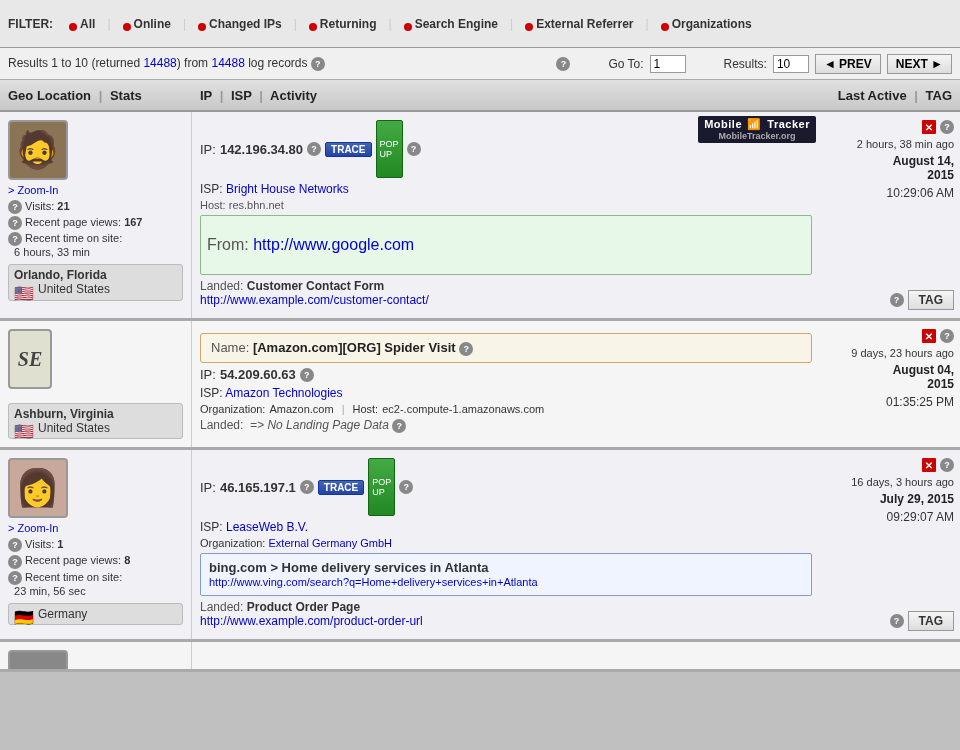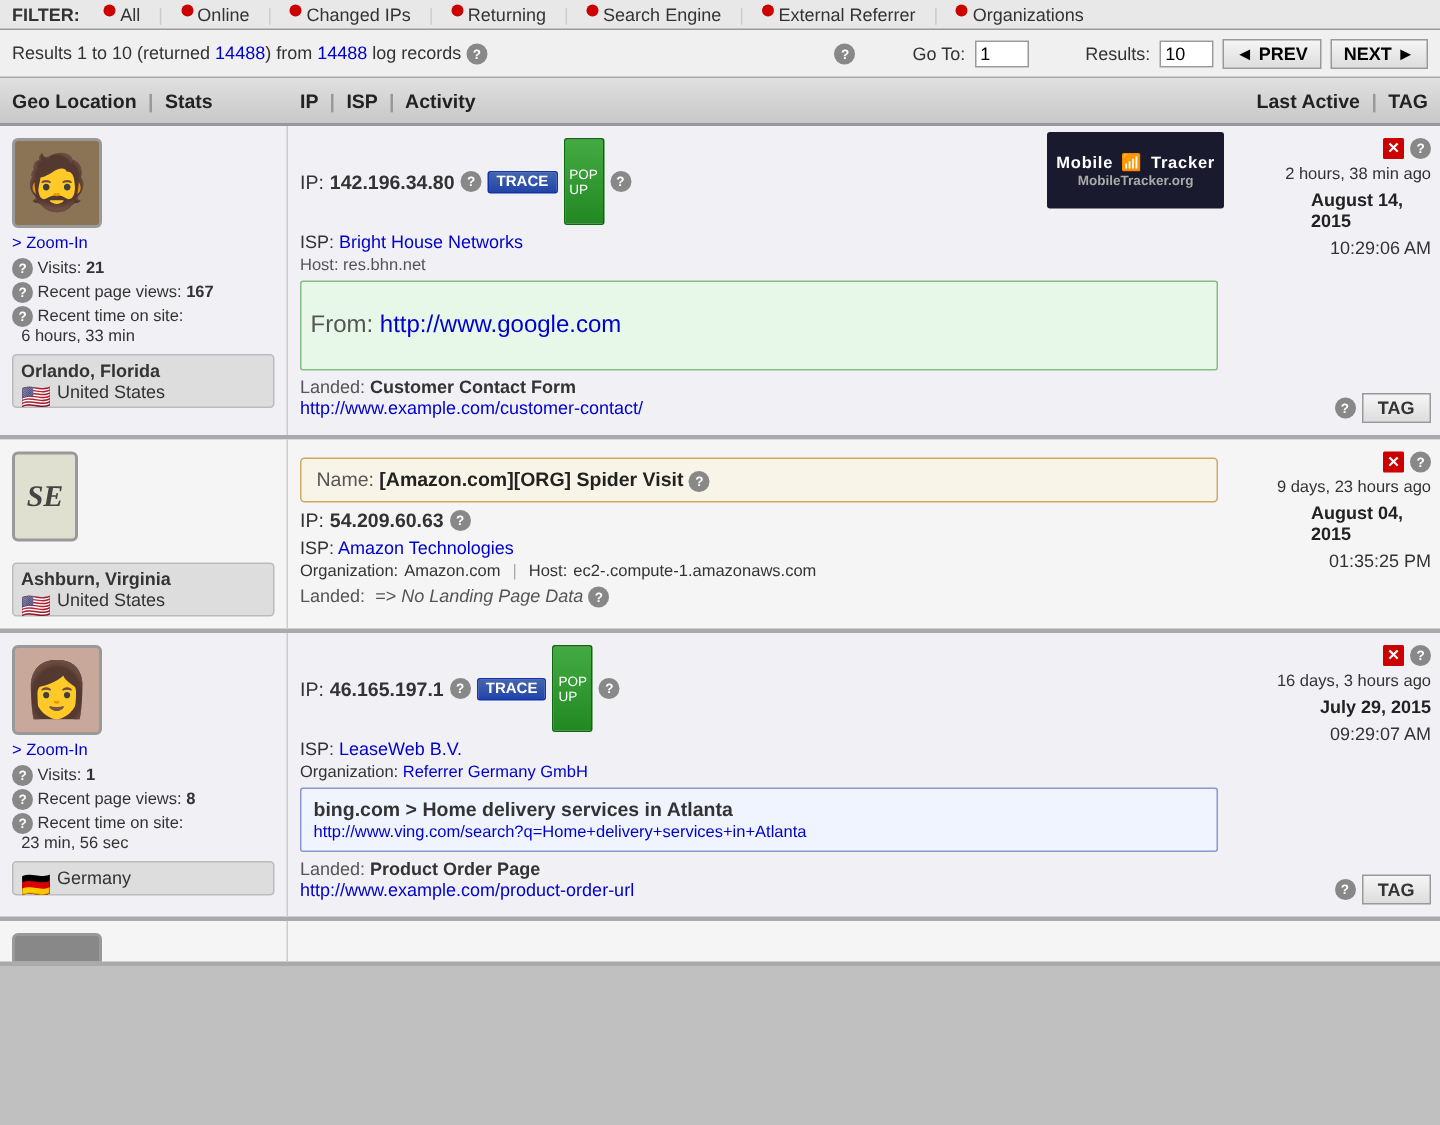--- a/index.html
+++ b/index.html
@@ -6,36 +6,37 @@
     body { font-family: Arial, sans-serif; font-size: 12px; background: #c0c0c0; color: #333; }
 
     
     #filter-bar {
       background: #e8e8e8;
       border-bottom: 1px solid #999;
       padding: 4px 8px;
       display: flex;
       align-items: center;
       gap: 6px;
-      height: 20px;
+      height: 48px;
     }
     #filter-bar .filter-label {
       font-weight: bold;
       margin-right: 4px;
       color: #333;
     }
     .filter-btn {
       display: flex;
-      align-items: flex-start;
+      align-items: flex-end;
       gap: 3px;
       padding: 2px 6px;
       cursor: pointer;
       color: #333;
       font-size: 12px;
       text-decoration: none;
+      font-weight: bold;
     }
     .filter-btn .dot {
       width: 8px; height: 8px;
       border-radius: 50%;
       display: inline-block;
     }
     .dot-red { background: #cc0000; }
 
     
     #results-bar {
@@ -130,21 +131,21 @@
     .main-panel {
       flex: 1;
       padding: 8px;
       position: relative;
     }
 
     .mobile-tracker-badge {
       position: absolute; top: 4px; right: 4px;
       background: #1a1a2e; color: #fff;
       font-size: 10px; font-weight: bold;
-      padding: 14px 6px;
+      padding: 2px 6px;
       border-radius: 2px;
       display: flex; flex-direction: column; align-items: center;
     }
     .mobile-tracker-badge .mt-logo {
       font-size: 11px; letter-spacing: 0.5px;
     }
     .mobile-tracker-badge .mt-url {
       font-size: 9px; color: #aaa;
     }
     .wifi-icon { color: #44aaff; margin: 0 2px; }
@@ -225,21 +226,21 @@
     }
     .close-btn {
       width: 14px; height: 14px;
       background: #cc0000;
       color: white; font-size: 10px; font-weight: bold;
       border: none; cursor: pointer;
       display: flex; align-items: center; justify-content: center;
       border-radius: 1px;
     }
     .time-ago { font-size: 11px; color: #333; text-align: right; }
-    .date-stamp { font-size: 12px; font-weight: bold; color: #222; text-align: left; margin-left: 48px; }
+    .date-stamp { font-size: 12px; font-weight: bold; color: #222; text-align: right; margin-left: 48px; }
     .time-stamp { font-size: 12px; color: #333; text-align: right; }
     .tag-btn {
       background: linear-gradient(to bottom, #f5f5f5, #ddd);
       border: 1px solid #999;
       padding: 2px 10px;
       font-size: 12px;
       font-weight: bold;
       cursor: pointer;
       color: #333;
     }
@@ -484,21 +485,21 @@
       <span class="ip-addr">46.165.197.1</span>
       <span class="help-icon">?</span>
       <span class="trace-btn">TRACE</span>
       <span class="popup-btn">POP<br>UP</span>
       <span class="help-icon">?</span>
     </div>
     <div class="isp-line">
       ISP: <a>LeaseWeb B.V.</a>
     </div>
     <div class="org-line">
-      Organization: <a>Referrer Germany GmbH</a>
+      Organization: <a>External Germany GmbH</a>
     </div>
     <div class="search-box">
       <div class="search-title">bing.com &gt; Home delivery services in Atlanta</div>
       <a>http://www.ving.com/search?q=Home+delivery+services+in+Atlanta</a>
     </div>
     <div class="landed-line">
       <span class="label">Landed:</span> <strong>Product Order Page</strong><br>
       <a>http://www.example.com/product-order-url</a>
     </div>
   </div>

